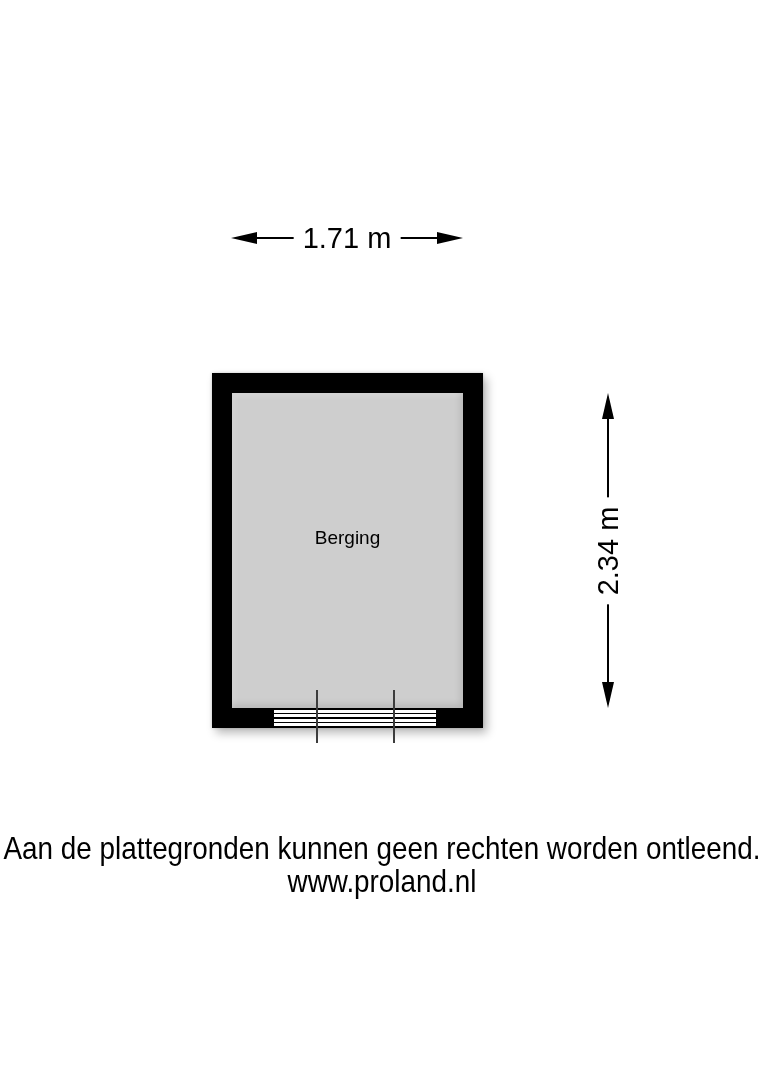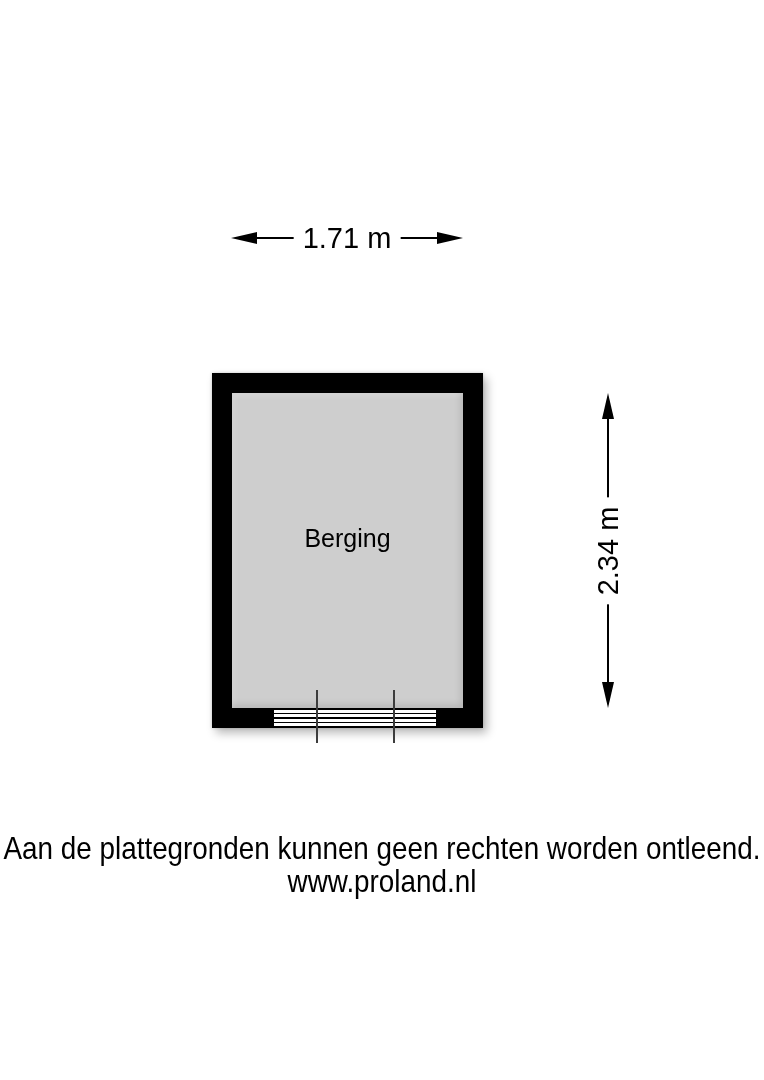--- a/index.html
+++ b/index.html
@@ -70,21 +70,21 @@
     position: absolute;
     left: 20px; top: 20px; right: 20px; bottom: 20px;
     background: #cecece;
     box-shadow: inset -2px -3px 7px rgba(0,0,0,0.13),
                 inset 2px 2px 5px rgba(255,255,255,0.30);
   }
   .room-label {
     position: absolute;
     left: 0; right: 0; top: 150px;
     text-align: center;
-    font-size: 25px;
+    font-size: 19px;
     line-height: 30px;
     color: #000;
   }
 
   
   .door-opening {
     position: absolute;
     left: 62px; bottom: 0;
     width: 162px; height: 20px;
     background-color: #ffffff;

